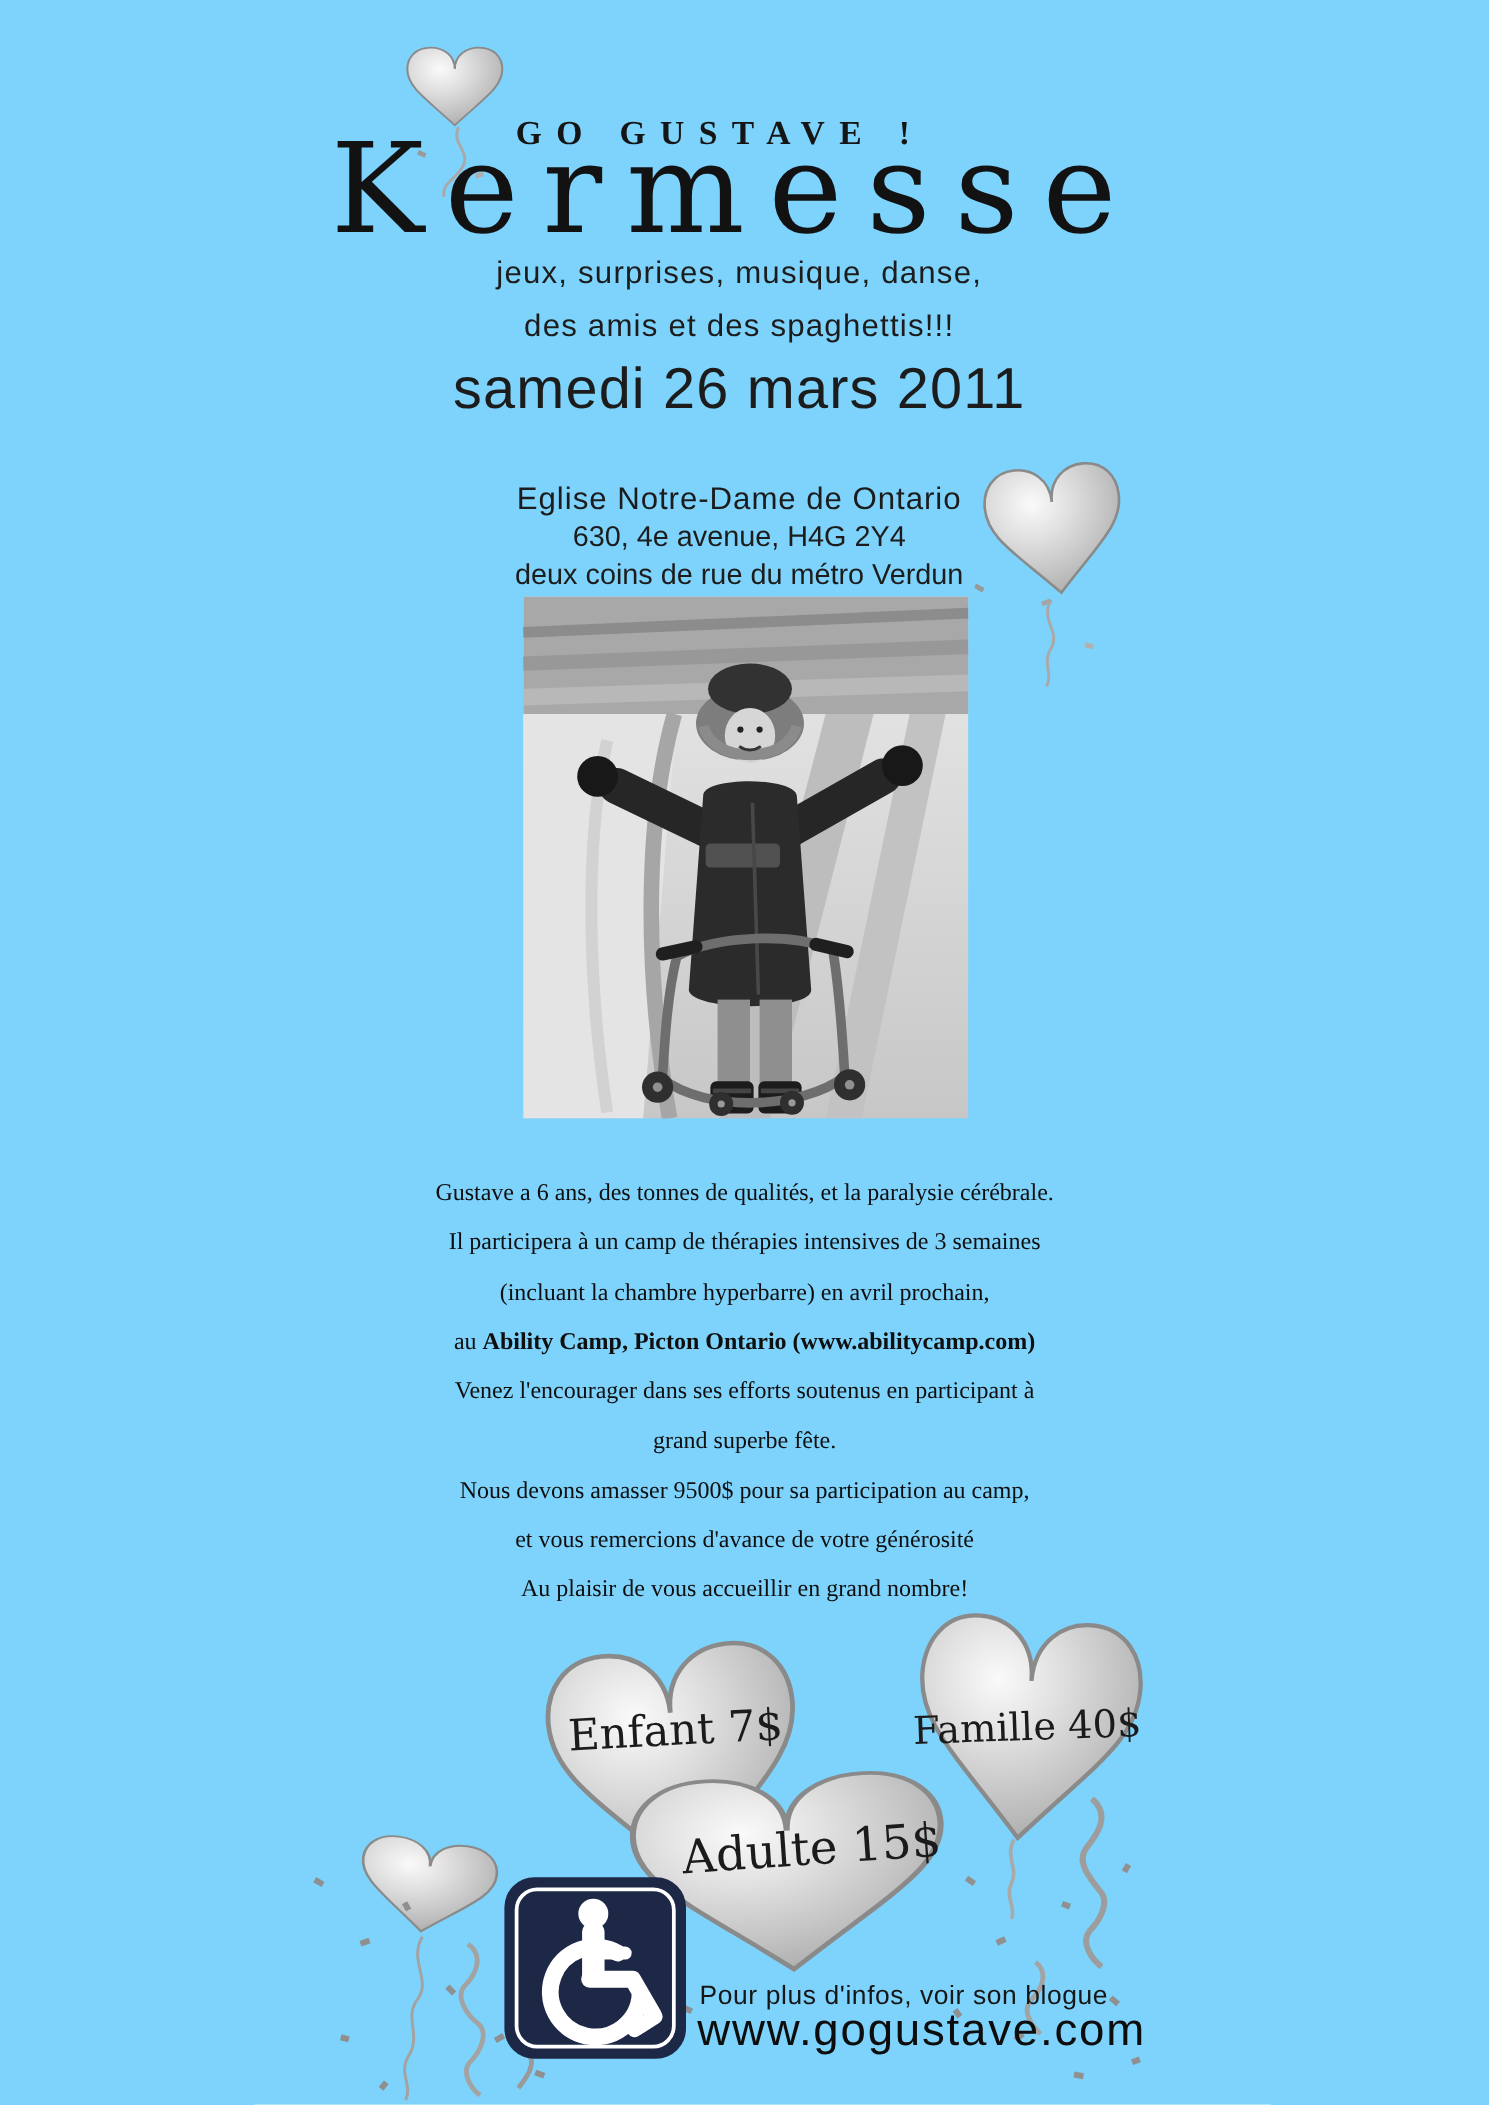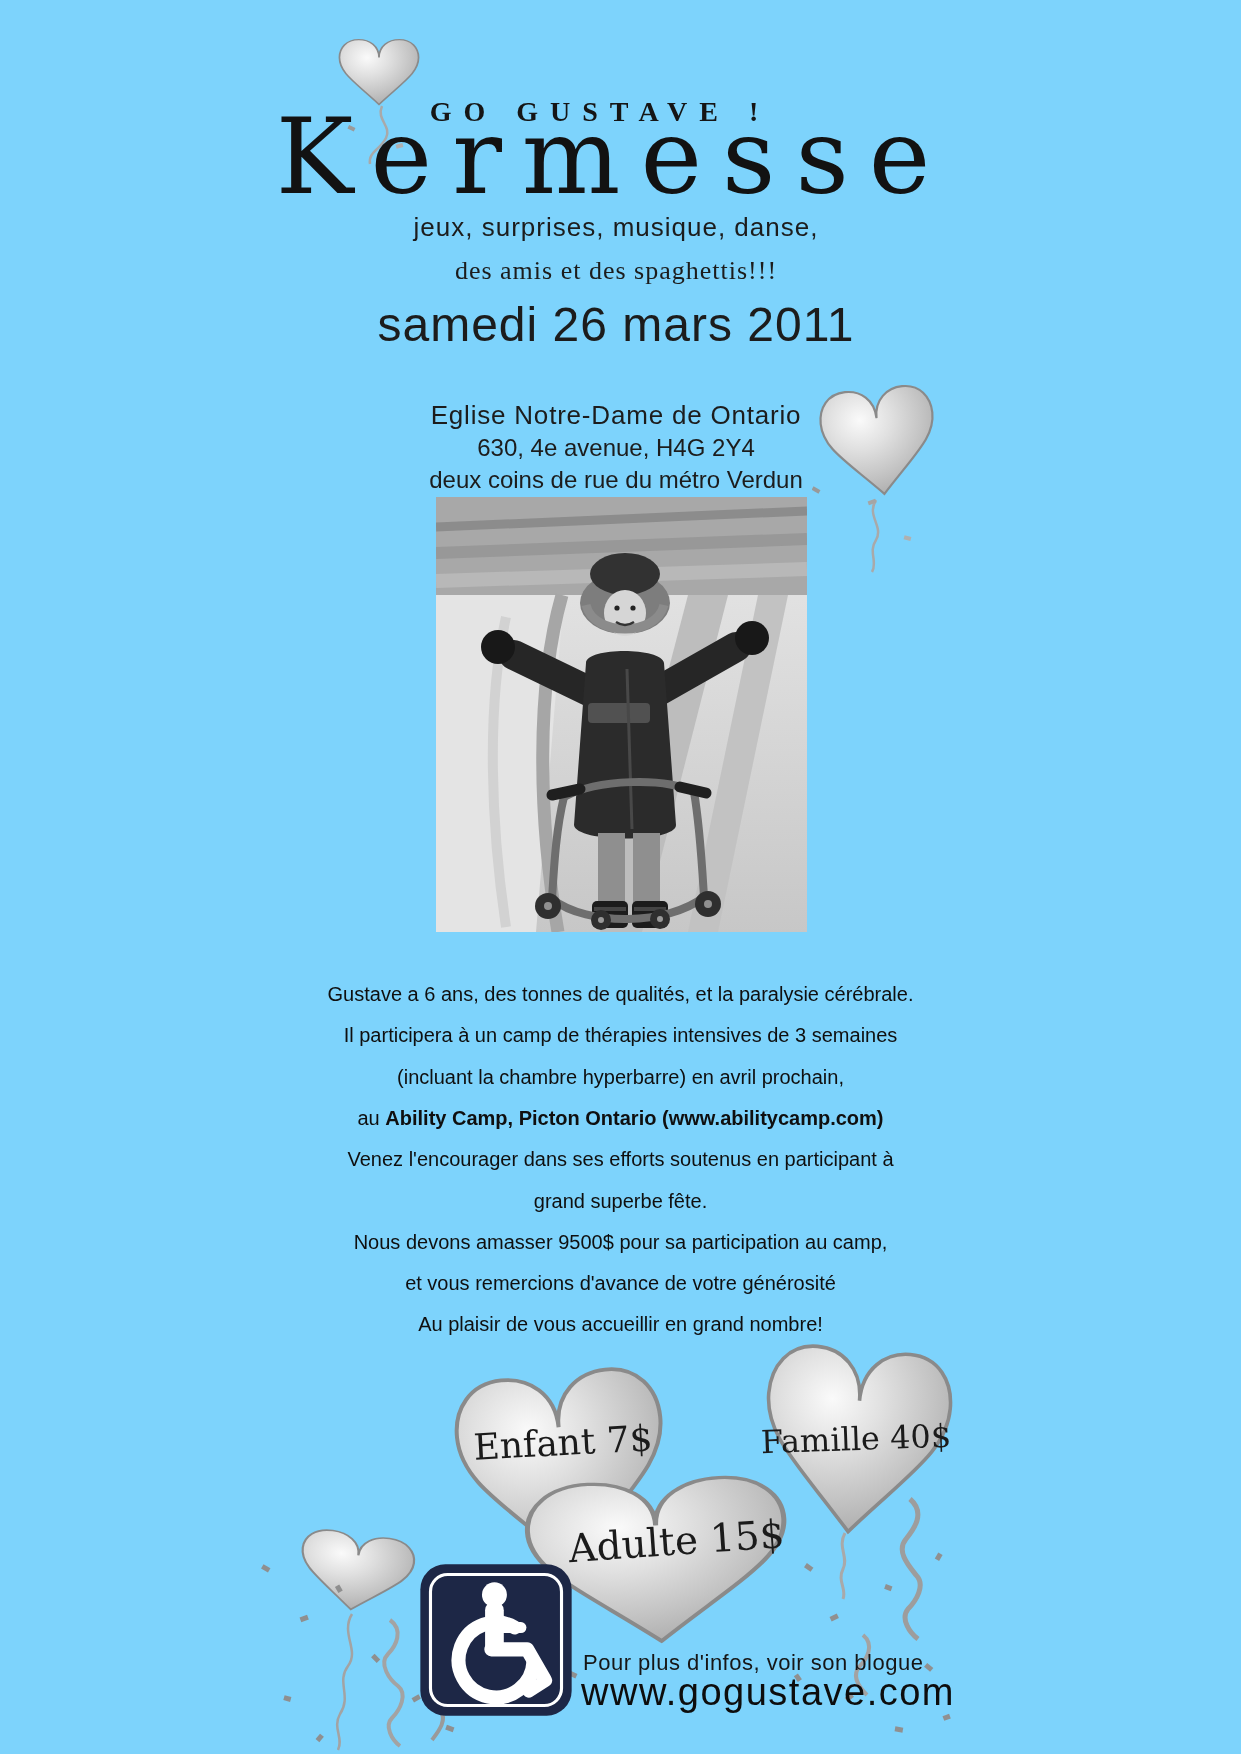--- a/index.html
+++ b/index.html
@@ -7,30 +7,30 @@
         font-family:"Liberation Sans",sans-serif;color:#141414;}
   .abs{position:absolute;}
   .ctr{text-align:center;}
   
   #go-title{left:0;top:96px;width:1200px;font-family:"Liberation Serif",serif;font-weight:bold;
             font-size:28px;letter-spacing:12px;color:#151515;}
   #kermesse{left:0;top:105px;width:1226px;font-family:"DejaVu Serif",serif;font-size:104px;
             letter-spacing:20px;line-height:1;color:#121212;}
   .hline{left:0;width:1232px;color:#1c1c1c;}
   #tagline1{top:212px;font-size:26px;letter-spacing:1px;}
-  #tagline2{top:256px;font-size:26px;letter-spacing:1px;font-family:Liberation Serif, serif;}
+  #tagline2{top:256px;font-size:26px;letter-spacing:1px;}
   #dateline{top:297px;font-size:48px;letter-spacing:1px;}
   #timeline{top:354px;font-size:27px;letter-spacing:1.5px;}
   #venue1{top:400px;font-size:26px;letter-spacing:0.8px;}
   #venue2{top:434px;font-size:24px;}
   #venue3{top:466px;font-size:24px;}
   
   #photo{left:436px;top:497px;width:371px;height:435px;}
   
-  .pline{left:0;width:1241px;font-size:20px;color:#0f0f0f;text-align:center;}
+  .pline{left:0;width:1241px;font-size:20px;color:#0f0f0f;text-align:center;font-family:Liberation Serif, serif;}
   
   .heart{pointer-events:none;}
   .heart svg{position:absolute;left:0;top:0;width:100%;height:100%;overflow:visible;}
   .heart-label{position:absolute;left:0;width:100%;text-align:center;
                font-family:"DejaVu Serif",serif;color:#1b1b1b;}
   #heart-child{left:452px;top:1364px;width:222px;height:210px;}
   #heart-child svg{transform:rotate(-6deg);}
   #heart-child .heart-label{top:58px;font-size:36px;transform:rotate(-3deg);}
   #heart-family{left:757px;top:1340px;width:198px;height:202px;}
   #heart-family svg{transform:rotate(5deg);}

